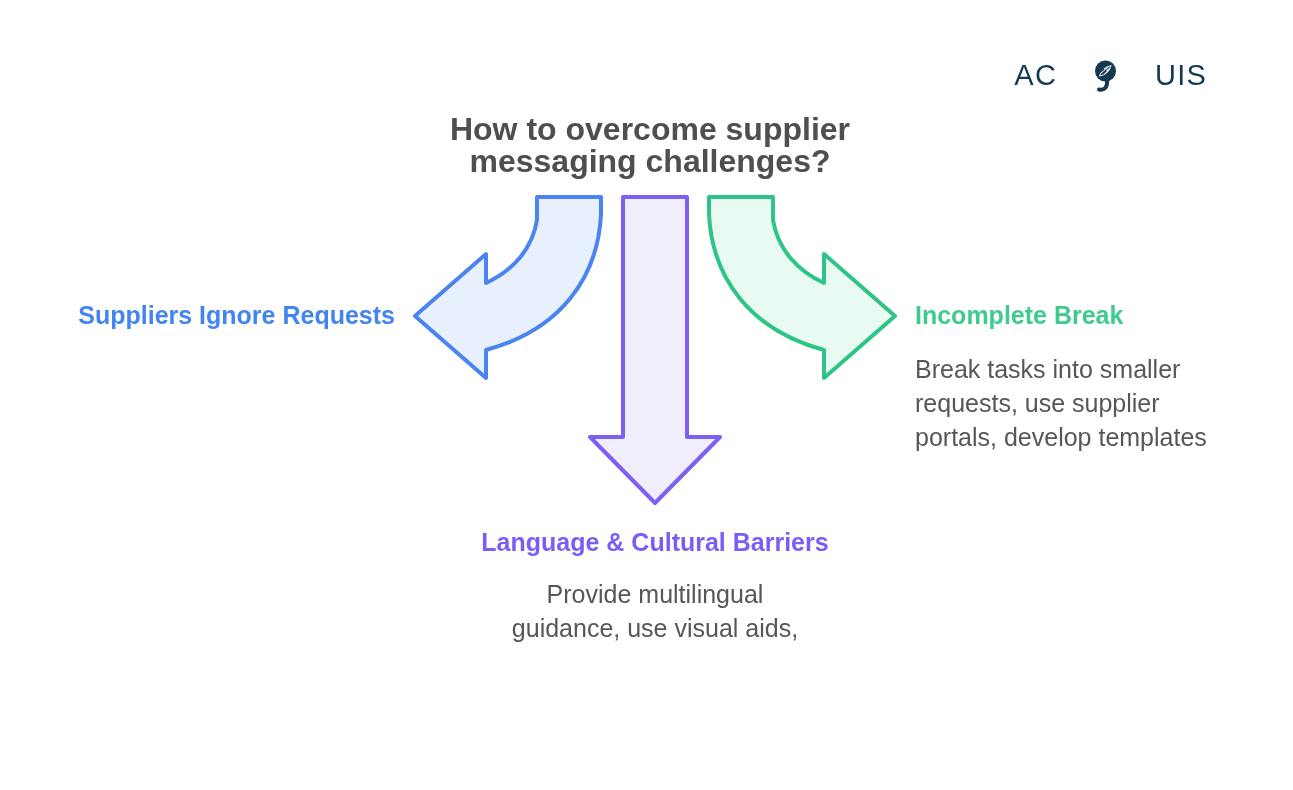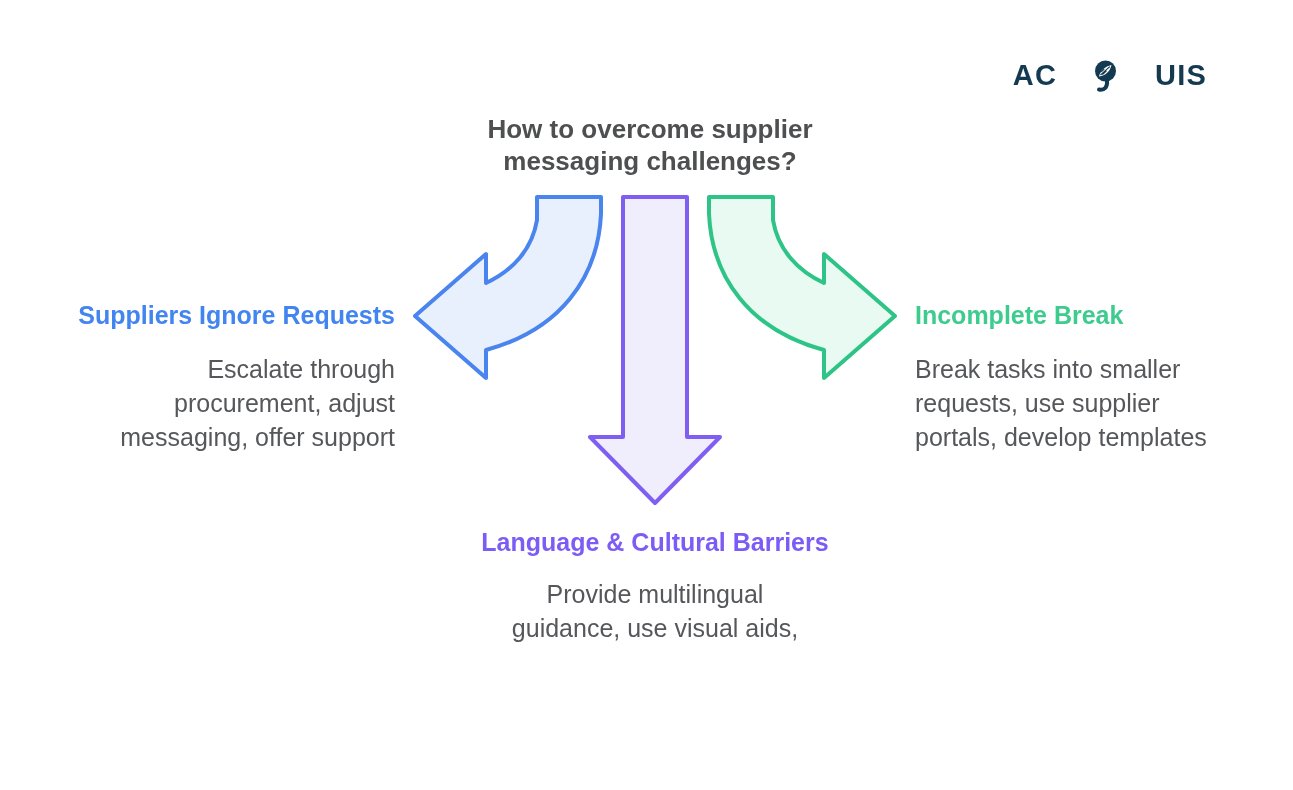--- a/index.html
+++ b/index.html
@@ -16,37 +16,37 @@
   }
 
   
   .logo {
     position: absolute;
     top: 60px;
     right: 86px;
     display: flex;
     align-items: flex-start;
     height: 34px;
-    font-weight: 700;
+    font-weight: 400;
     font-size: 29px;
     line-height: 30px;
     letter-spacing: 1.2px;
     color: #133a50;
     gap: 36px;
   }
   .logo .q-glyph { display: inline-block; width: 24px; height: 33px; margin: 0 1px; }
 
   
   .title {
     position: absolute;
     top: 113px;
     left: 650px;
     transform: translateX(-50%);
     text-align: center;
-    font-size: 26px;
+    font-size: 32px;
     line-height: 32px;
     font-weight: 700;
     color: #4e4f51;
     white-space: nowrap;
   }
 
   
   .arrow-layer {
     position: absolute;
     inset: 0;
@@ -101,25 +101,20 @@
   </div>
 
   <svg class="arrow-layer" viewBox="0 0 1293 790" xmlns="http://www.w3.org/2000/svg">
     <path d="M 537 197 L 601 197 L 601 214 C 598 278 560 330 486 350 L 486 378 L 415 316 L 486 254 L 486 283 C 512 271 532 250 537 220 Z" stroke-width="4" stroke-linejoin="round" fill="#e9f0fd" stroke="#4a84ee"></path>
     <path d="M 623 197 L 687 197 L 687 437 L 720 437 L 655 503 L 590 437 L 623 437 Z" stroke-width="4" stroke-linejoin="round" fill="#f0edfd" stroke="#7f5ef2"></path>
     <path d="M 773 197 L 709 197 L 709 214 C 712 278 750 330 824 350 L 824 378 L 895 316 L 824 254 L 824 283 C 798 271 778 250 773 220 Z" stroke-width="4" stroke-linejoin="round" fill="#e8faf1" stroke="#2ec487"></path>
   </svg>
 
   <div class="block block-left">
     <h2 style="color: rgb(67, 133, 240);">Suppliers Ignore Requests</h2>
-    <div class="body-text">
-      <div>Escalate through</div>
-      <div>procurement, adjust</div>
-      <div>messaging, offer support</div>
-    </div>
   </div>
 
   <div class="block block-right">
     <h2 style="color: rgb(62, 203, 142);">Incomplete Break</h2>
     <div class="body-text">
       <div>Break tasks into smaller</div>
       <div>requests, use supplier</div>
       <div>portals, develop templates</div>
     </div>
   </div>

